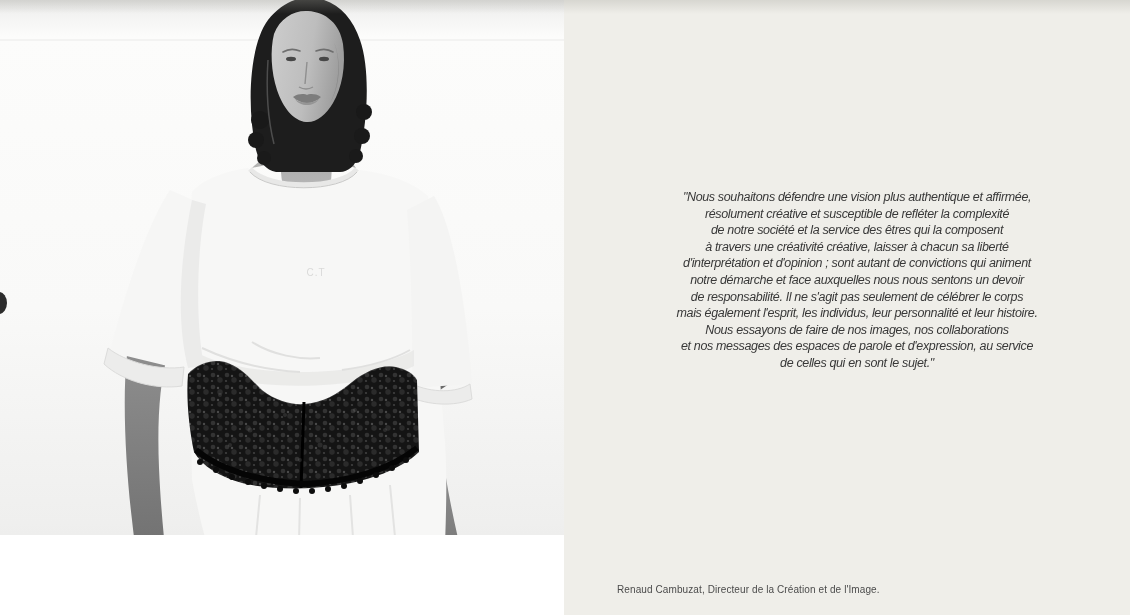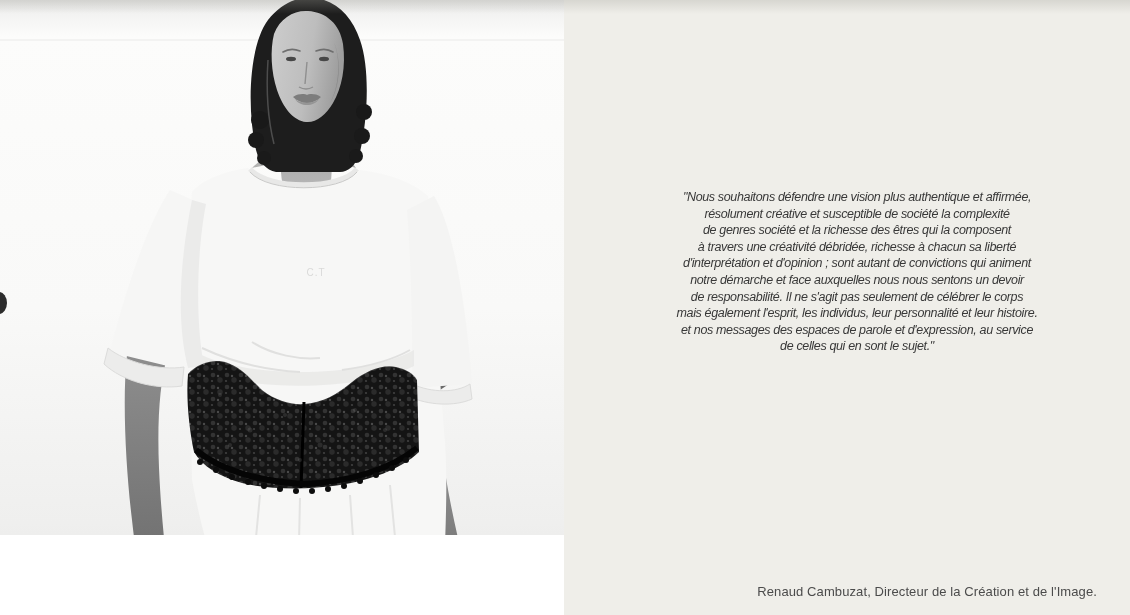--- a/index.html
+++ b/index.html
@@ -39,22 +39,22 @@
     letter-spacing:-0.35px;
     color:#383838;
     font-weight:500;
   }
   .quote .q-line{white-space:nowrap;}
   .attribution{
     position:absolute;
     top:584px;
     left:53px;
     width:480px;
-    text-align:right;
-    font-size:13px;
+    text-align:left;
+    font-size:10px;
     letter-spacing:0.1px;
     color:#4b4b4b;
   }
   
   .top-shade{
     position:absolute;
     top:0;left:0;right:0;height:14px;
     background:linear-gradient(to bottom, rgba(160,160,152,0.30), rgba(160,160,152,0));
     pointer-events:none;
   }
@@ -225,27 +225,28 @@
                C 404 595 412 603 416 615 Z" fill="#101010"></path>
       <path d="M 298 604 C 320 594 380 594 408 606" stroke="#3a3a3a" stroke-width="1.5" fill="none"></path>
 
       <ellipse cx="-1" cy="303" rx="8" ry="11" fill="#2c2c2c"></ellipse>
     </svg>
   </div>
 
   <div class="text-panel">
     <blockquote class="quote">
       <div class="q-line">"Nous souhaitons défendre une vision plus authentique et affirmée,</div>
-      <div class="q-line">résolument créative et susceptible de société la complexité</div>
-      <div class="q-line">de genres société et la richesse des êtres qui la composent</div>
-      <div class="q-line">à travers une créativité débridée, richesse à chacun sa liberté</div>
+      <div class="q-line">résolument créative et susceptible de refléter la complexité</div>
+      <div class="q-line">de notre société et la service des êtres qui la composent</div>
+      <div class="q-line">à travers une créativité créative, laisser à chacun sa liberté</div>
       <div class="q-line">d'interprétation et d'opinion ; sont autant de convictions qui animent</div>
       <div class="q-line">notre démarche et face auxquelles nous nous sentons un devoir</div>
       <div class="q-line">de responsabilité. Il ne s'agit pas seulement de célébrer le corps</div>
       <div class="q-line">mais également l'esprit, les individus, leur personnalité et leur histoire.</div>
+      <div class="q-line">Nous essayons de faire de nos images, nos collaborations</div>
       <div class="q-line">et nos messages des espaces de parole et d'expression, au service</div>
       <div class="q-line">de celles qui en sont le sujet."</div>
     </blockquote>
     <div class="attribution">Renaud Cambuzat, Directeur de la Création et de l'Image.</div>
   </div>
 
   <div class="top-shade"></div>
 </div>
 
 </body></html>

